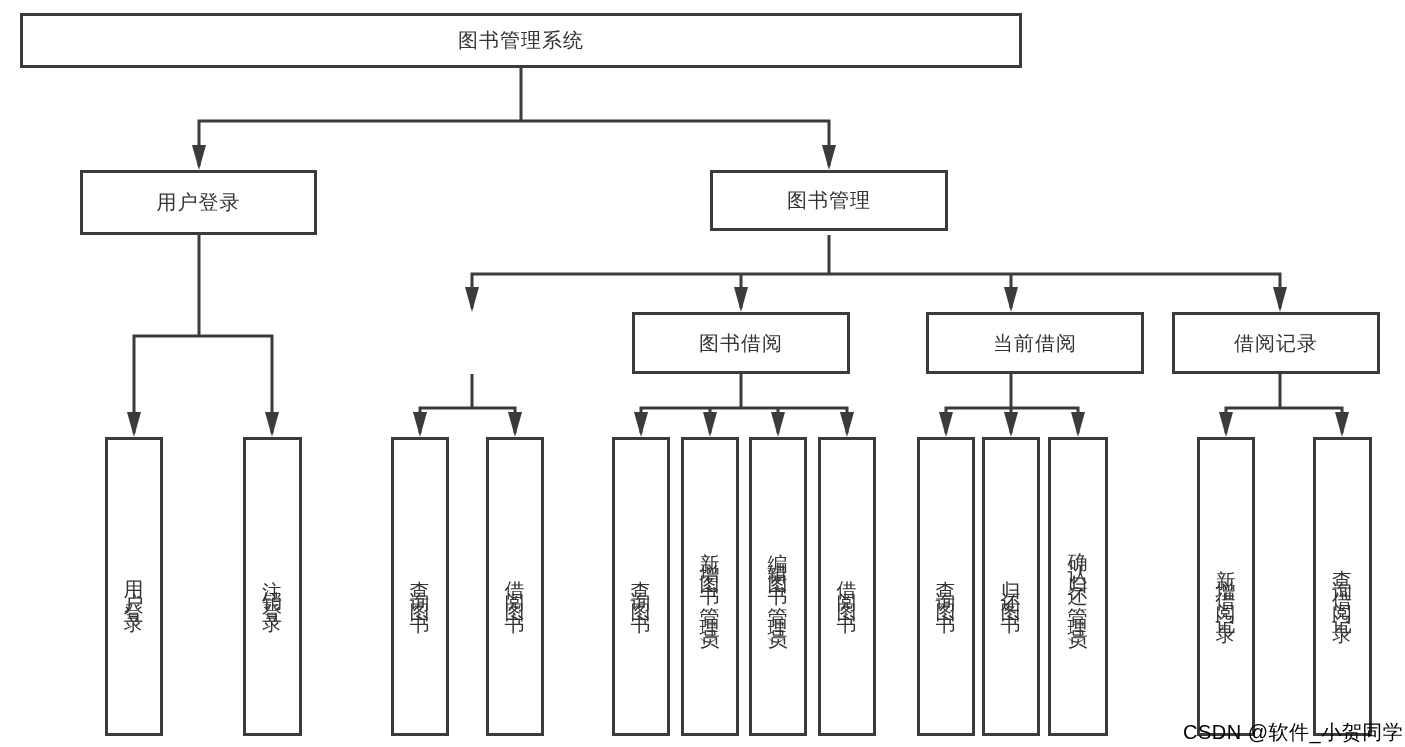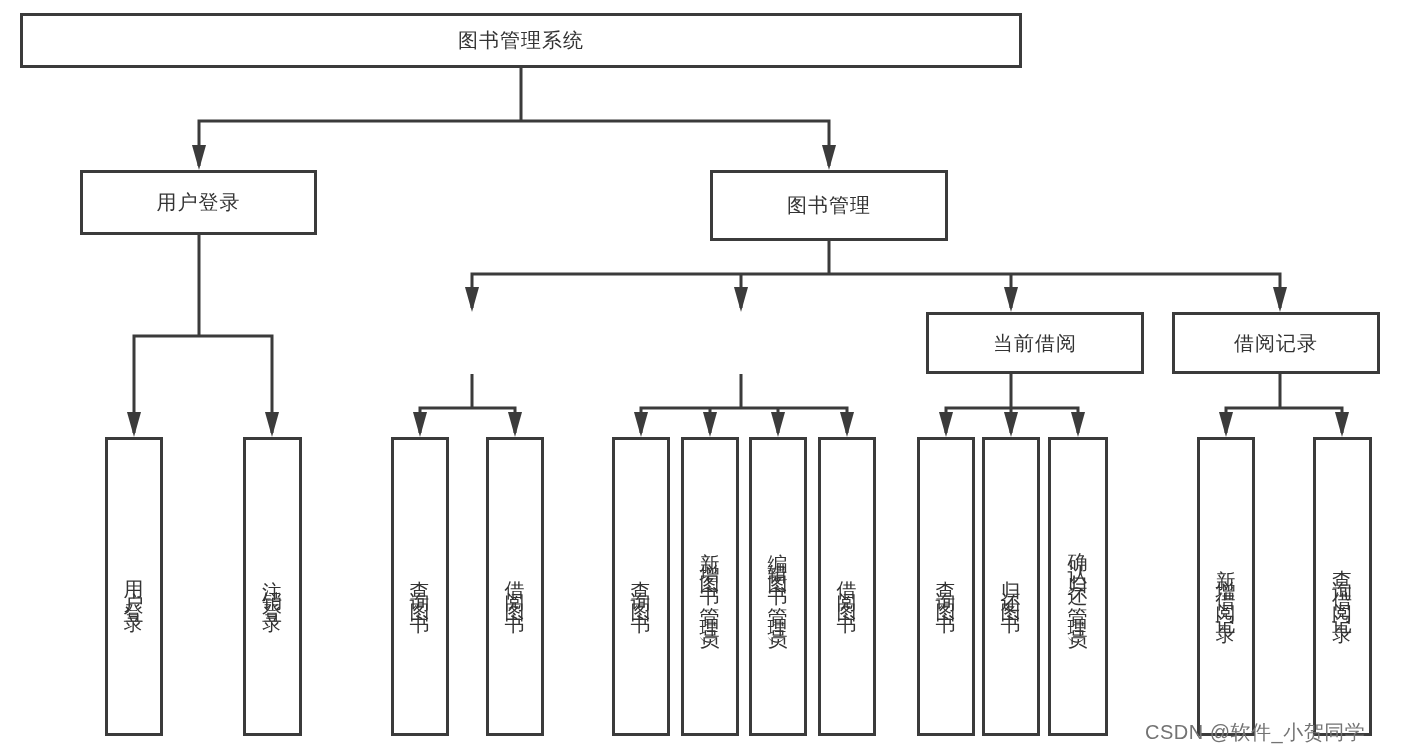--- a/index.html
+++ b/index.html
@@ -37,24 +37,24 @@
   }
   .node.vbox span {
     writing-mode: vertical-rl;
     text-orientation: mixed;
     letter-spacing: 11px;
     line-height: 1;
     white-space: nowrap;
   }
   .watermark {
     position: absolute;
-    left: 1145px;
+    left: 1183px;
     top: 719px;
     font-size: 20px;
-    color: #737373;
+    color: #000000;
     white-space: nowrap;
     z-index: 3;
     letter-spacing: 0.5px;
   }
 </style>
 </head>
 <body>
 
 <div class="canvas">
 
@@ -98,24 +98,27 @@
     </g>
   </svg>
 
   <div class="node hbox" style="left:20px; top:13px; width:1002px; height:55px;">
     <span>图书管理系统</span>
   </div>
 
   <div class="node hbox" style="left:80px; top:170px; width:237px; height:65px;">
     <span>用户登录</span>
   </div>
-  <div class="node hbox" style="left:710px; top:170px; width:238px; height:71px;">
+  <div class="node hbox" style="left:710px; top:170px; width:238px; height:61px;">
     <span>图书管理</span>
   </div>
 
+  <div class="node hbox" style="left:632px; top:312px; width:218px; height:62px;">
+    <span>图书借阅</span>
+  </div>
   <div class="node hbox" style="left:902px; top:312px; width:218px; height:62px;margin-left:24px;">
     <span>当前借阅</span>
   </div>
   <div class="node hbox" style="left:1172px; top:312px; width:208px; height:62px;">
     <span>借阅记录</span>
   </div>
 
   <div class="node vbox" style="left:105px; top:437px; width:58px; height:299px;">
     <span>用户登录</span>
   </div>

